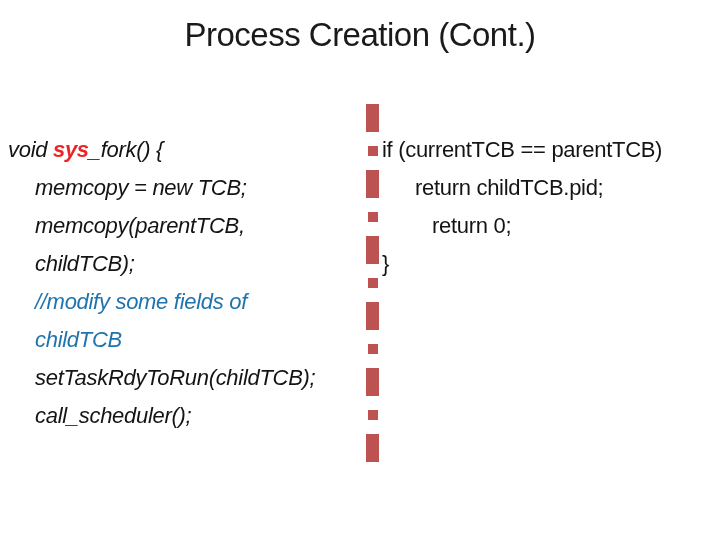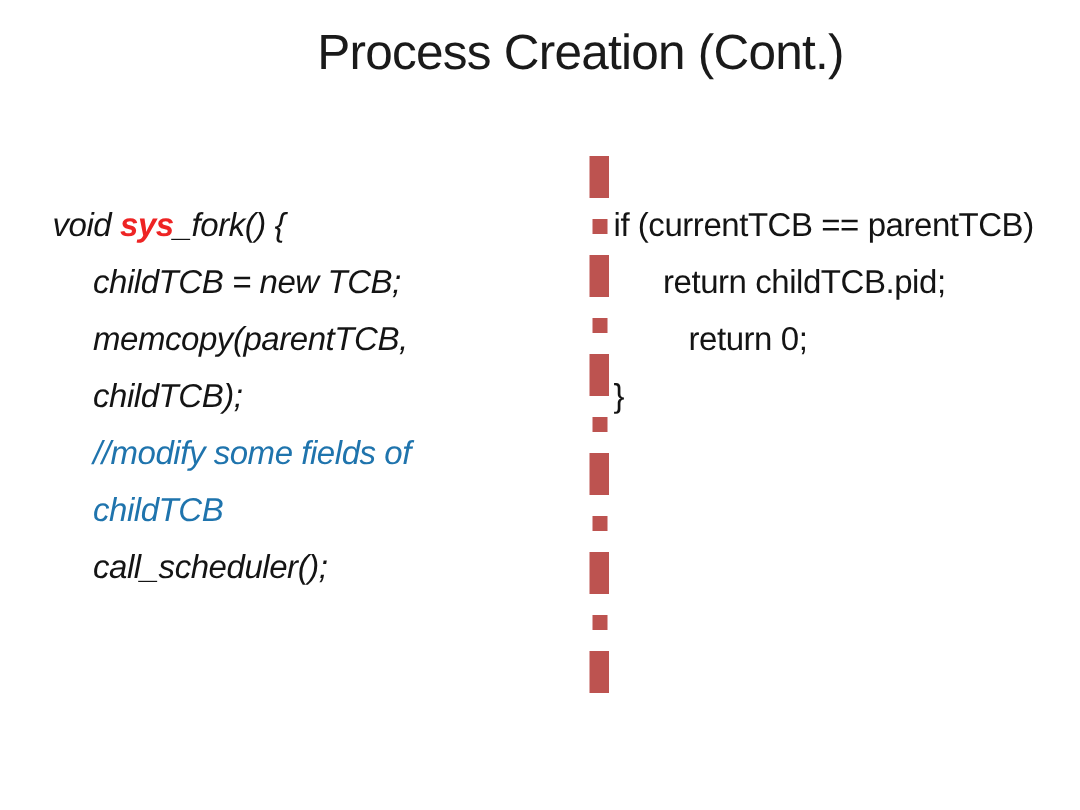--- a/index.html
+++ b/index.html
@@ -10,21 +10,20 @@
     width: 720px;
     height: 540px;
     background: var(--bg, #ffffff);
     font-family: "Liberation Sans", "DejaVu Sans", sans-serif;
     overflow: hidden;
     position: relative;
   }
   .slide {
     position: absolute;
     inset: 0;
-    margin-left: 27px;
   }
   .slide-title {
     position: absolute;
     top: 12px;
     left: 0;
     width: 720px;
     text-align: center;
     font-size: 33px;
     line-height: 46px;
     font-weight: 400;
@@ -88,25 +87,26 @@
 <body>
 
 <div class="slide">
 
   <div class="slide-title">
     <div>Process Creation (Cont.)</div>
   </div>
 
   <div class="code code-left">
     <div class="code-line"><span>void </span><span class="kw-red">sys</span><span>_fork() {</span></div>
-    <div class="code-line indent-1">childTCB = new TCB;</div>
+    <div class="code-line indent-1">memcopy = new TCB;</div>
     <div class="code-line indent-1">memcopy(parentTCB,</div>
     <div class="code-line indent-1">childTCB);</div>
     <div class="code-line indent-1 comment">//modify some fields of</div>
     <div class="code-line indent-1 comment">childTCB</div>
+    <div class="code-line indent-1">setTaskRdyToRun(childTCB);</div>
     <div class="code-line indent-1">call_scheduler();</div>
   </div>
 
   <div class="divider">
     <div class="dash-long"></div>
     <div class="dash-small"></div>
     <div class="dash-long"></div>
     <div class="dash-small"></div>
     <div class="dash-long"></div>
     <div class="dash-small"></div>

